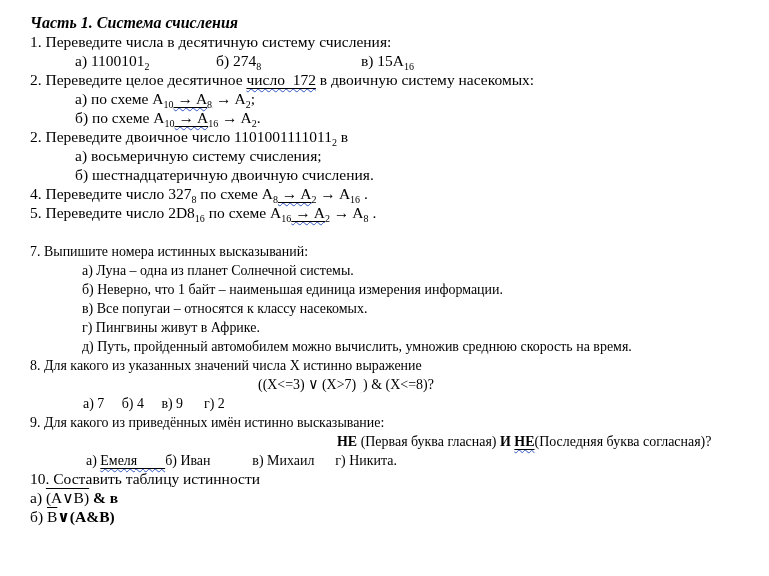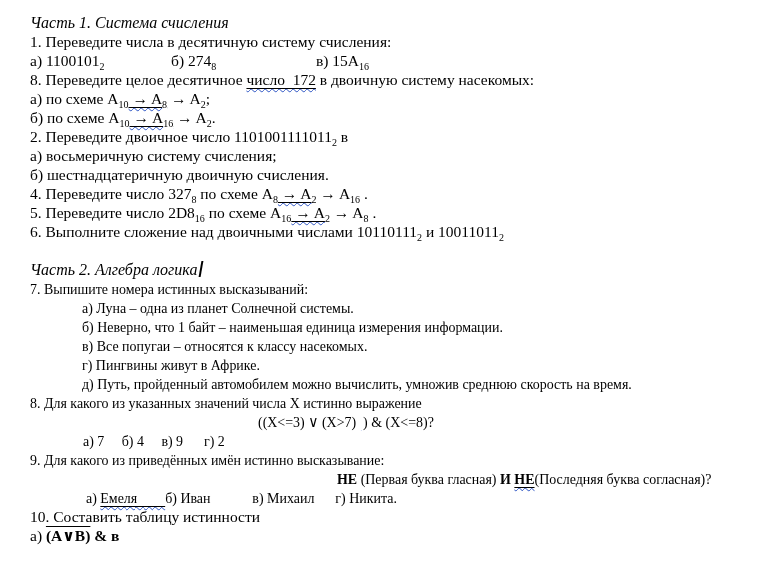--- a/index.html
+++ b/index.html
@@ -5,68 +5,66 @@
   html,body{margin:0;padding:0;background:#ffffff;}
   body{width:769px;height:576px;overflow:hidden;}
   .doc{
     box-sizing:border-box;
     width:769px;height:576px;
     padding:13px 8px 0 30px;
     font-family:"Liberation Serif","DejaVu Serif",serif;
     font-size:15.5px;color:#000;
   }
   .line{line-height:19px;min-height:19px;white-space:pre-wrap;}
-  .ind{}
+  .ind{margin-left:45px;}
   .cond{transform:scaleX(0.9);transform-origin:0 50%;}
   .ind-c{margin-left:52px;}
   .m-expr{margin-left:228px;}
   .m-ans8{margin-left:53px;}
   .m-ne{margin-left:307px;}
   .m-ans9{margin-left:56px;}
-  .title{font-weight:normal;font-style:italic;font-size:16px;}
+  .title{font-weight:bold;font-style:italic;font-size:16px;}
   sub{font-size:10px;line-height:0;}
   .b{font-weight:bold;}
   .u{text-decoration-line:underline;text-decoration-style:solid;text-decoration-color:#000;text-decoration-thickness:1px;}
   .wavy{text-decoration-line:underline;text-decoration-style:wavy;text-decoration-color:var(--wavy,#2E55C4);text-decoration-thickness:1px;text-underline-offset:3px;}
-  .ov{text-decoration-line:overline;text-decoration-color:#000;font-weight:bold;}
+  .ov{text-decoration-line:overline;text-decoration-color:#000;font-weight:normal;}
   .cell{display:inline-block;}
   .c1{width:141px;}
   .c2{width:145px;}
   .cursor-bar{display:inline-block;width:1.5px;height:16px;background:#000;transform:skewX(-10deg);vertical-align:-2px;margin-left:3px;}
 </style>
 </head>
 <body style="--wavy: #2E55C4;">
 
 <div class="doc">
   <div class="line title">Часть 1. Система счисления</div>
 
   <div class="line">1. Переведите числа в десятичную систему счисления:</div>
 
   <div class="line ind"><span class="cell c1"><span>а) 1100101</span><sub>2</sub></span><span class="cell c2"><span>б) 274</span><sub>8</sub></span><span class="cell"><span>в) 15A</span><sub>16</sub></span></div>
 
-  <div class="line"><span>8. Переведите целое десятичное </span><span class="wavy"><span class="u">число  172</span></span><span> в двоичную систему насекомых:</span></div>
+  <div class="line"><span>2. Переведите целое десятичное </span><span class="wavy"><span class="u">число  172</span></span><span> в двоичную систему насекомых:</span></div>
 
   <div class="line ind"><span>а) по схеме A</span><span class="wavy"><span class="u"><sub>10</sub><span> → A</span><sub>8</sub></span></span><span> → A</span><sub>2</sub><span>;</span></div>
 
   <div class="line ind"><span>б) по схеме A</span><span class="wavy"><span class="u"><sub>10</sub><span> → A</span><sub>16</sub></span></span><span> → A</span><sub>2</sub><span>.</span></div>
 
   <div class="line"><span>2. Переведите двоичное число 1101001111011</span><sub>2</sub><span> в</span></div>
 
   <div class="line ind">а) восьмеричную систему счисления;</div>
   <div class="line ind">б) шестнадцатеричную двоичную счисления.</div>
 
   <div class="line"><span>4. Переведите число 327</span><sub>8</sub><span> по схеме A</span><span class="wavy"><span class="u"><sub>8</sub><span> → A</span><sub>2</sub></span></span><span> → A</span><sub>16</sub><span> .</span></div>
 
   <div class="line"><span>5. Переведите число 2D8</span><sub>16</sub><span> по схеме A</span><span class="wavy"><span class="u"><sub>16</sub><span> → A</span><sub>2</sub></span></span><span> → A</span><sub>8</sub><span> .</span></div>
 
-  <div class="line"><span>6. Выполните сложение над двоичными числами 10110111</span><sub>2</sub><span> и 10011011</span><sub>2</sub></div>
 
   <div class="line"></div>
 
-  <div class="line title"><span>Часть 2. Алгебра логика</span><span class="cursor-bar"></span></div>
 
   <div class="line cond">7. Выпишите номера истинных высказываний:</div>
   <div class="line cond ind-c">а) Луна – одна из планет Солнечной системы.</div>
   <div class="line cond ind-c">б) Неверно, что 1 байт – наименьшая единица измерения информации.</div>
   <div class="line cond ind-c">в) Все попугаи – относятся к классу насекомых.</div>
   <div class="line cond ind-c">г) Пингвины живут в Африке.</div>
   <div class="line cond ind-c">д) Путь, пройденный автомобилем можно вычислить, умножив среднюю скорость на время.</div>
 
   <div class="line cond">8. Для какого из указанных значений числа X истинно выражение</div>
 
@@ -77,13 +75,14 @@
   <div class="line cond">9. Для какого из приведённых имён истинно высказывание:</div>
 
   <div class="line cond m-ne"><span class="b">НЕ</span><span> (Первая буква гласная) </span><span class="b">И </span><span class="wavy"><span class="b u">НЕ</span></span><span>(Последняя буква согласная)?</span></div>
 
   <div class="line cond m-ans9"><span>а) </span><span class="wavy"><span class="u">Емеля        </span></span><span>б) Иван            в) Михаил      г) Никита.</span></div>
 
   <div class="line">10. Составить таблицу истинности</div>
 
   <div class="line"><span>а) </span><span class="ov">(A∨B)</span><span class="b"> &amp; в</span></div>
 
+  <div class="line"><span>б) </span><span class="ov">B</span><span class="b">∨(A&amp;B)</span></div>
 </div>
 
 </body></html>

